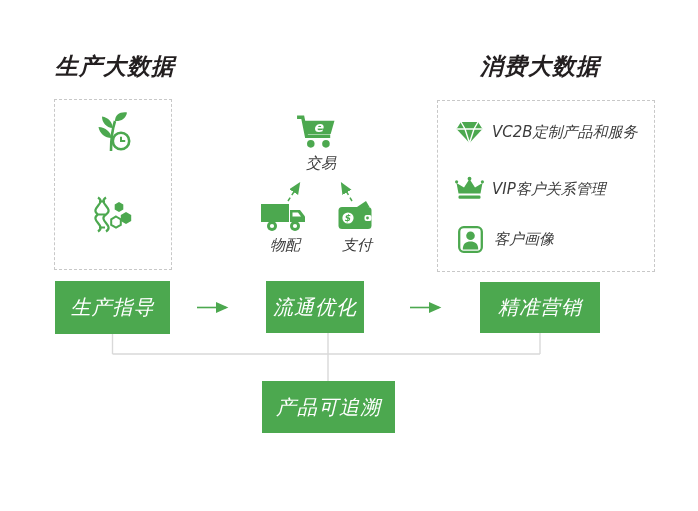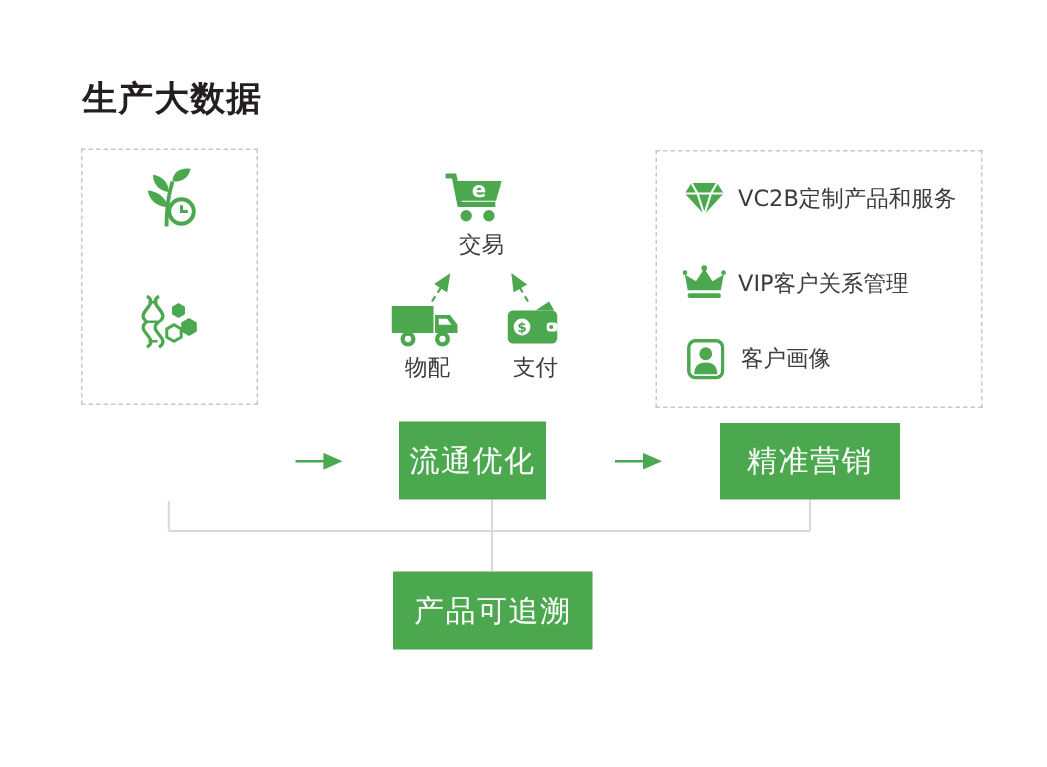--- a/index.html
+++ b/index.html
@@ -5,20 +5,21 @@
   :root{
     --green:#4CA84F; --title:#231F20; --label:#3C3C3C;
     --button-text:#FFFFFF; --connector-line:#D9D9D9; --dashed-border:#C8C8C8;
     --background:#FFFFFF;
   }
   html,body{margin:0;padding:0;background:var(--background,#fff);}
   .canvas{
     position:relative;width:698px;height:511px;overflow:hidden;
     background:var(--background,#fff);
     font-family:"DejaVu Sans","Liberation Sans",sans-serif;
+    font-style:italic;
   }
   .col-title{
     position:absolute;font-size:23px;font-weight:700;color:var(--title,#231F20);
     letter-spacing:1px;white-space:nowrap;line-height:24px;
   }
   .t1{left:55px;top:54px}
   .t2{left:264px;top:54px}
   .t3{left:480px;top:54px}
   .dash-box{
     position:absolute;border:1px dashed var(--dashed-border,#C8C8C8);
@@ -78,20 +79,21 @@
     <line x1="328" y1="333" x2="328" y2="381" stroke="#D9D9D9" stroke-width="1.4"></line>
 
     <line x1="197" y1="307.5" x2="226" y2="307.5" stroke="#4CA84F" stroke-width="1.6" marker-end="url(#ah)"></line>
     <line x1="410" y1="307.5" x2="439" y2="307.5" stroke="#4CA84F" stroke-width="1.6" marker-end="url(#ah)"></line>
 
     <line x1="288" y1="201" x2="299" y2="184" stroke="#4CA84F" stroke-width="1.5" stroke-dasharray="4 3" marker-end="url(#ah)"></line>
     <line x1="352" y1="201" x2="342" y2="184" stroke="#4CA84F" stroke-width="1.5" stroke-dasharray="4 3" marker-end="url(#ah)"></line>
   </svg>
 
   <div class="col-title t1">生产大数据</div>
+  <div class="col-title t3">消费大数据</div>
 
   <div class="dash-box box1"></div>
   <div class="dash-box box3"></div>
 
   <div class="icon i-plant">
     <svg viewBox="0 0 46 41">
       <path d="M21,40 C21,30 21.5,21 25,10" fill="none" stroke="#4CA84F" stroke-width="2.6"></path>
       <path d="M25,10 C25,4 30,0.5 37,1.5 C36,8 30.5,10.5 25,10 Z" fill="#4CA84F"></path>
       <path d="M22.5,17 C16.5,16.5 12,12 12,5.5 C18.5,6.5 22.5,11 22.5,17 Z" fill="#4CA84F"></path>
       <path d="M21.5,27 C15,27 9.5,22.5 8.5,16 C15.5,16.5 21,21 21.5,27 Z" fill="#4CA84F"></path>
@@ -167,17 +169,18 @@
 
   <div class="icon i-user">
     <svg viewBox="0 0 25 27">
       <rect x="1.2" y="1.2" width="22.6" height="24.6" rx="4.5" fill="#FFFFFF" stroke="#4CA84F" stroke-width="2.3"></rect>
       <circle cx="12.5" cy="9.8" r="4.3" fill="#4CA84F"></circle>
       <path d="M4.8,23.5 C4.8,17.5 8,15.6 12.5,15.6 C17,15.6 20.2,17.5 20.2,23.5 Z" fill="#4CA84F"></path>
     </svg>
   </div>
   <div class="lbl lbl-left l-portrait">客户画像</div>
 
+  <div class="btn b1">生产指导</div>
   <div class="btn b2">流通优化</div>
   <div class="btn b3">精准营销</div>
   <div class="btn b4">产品可追溯</div>
 
 </div>
 
 </body></html>

